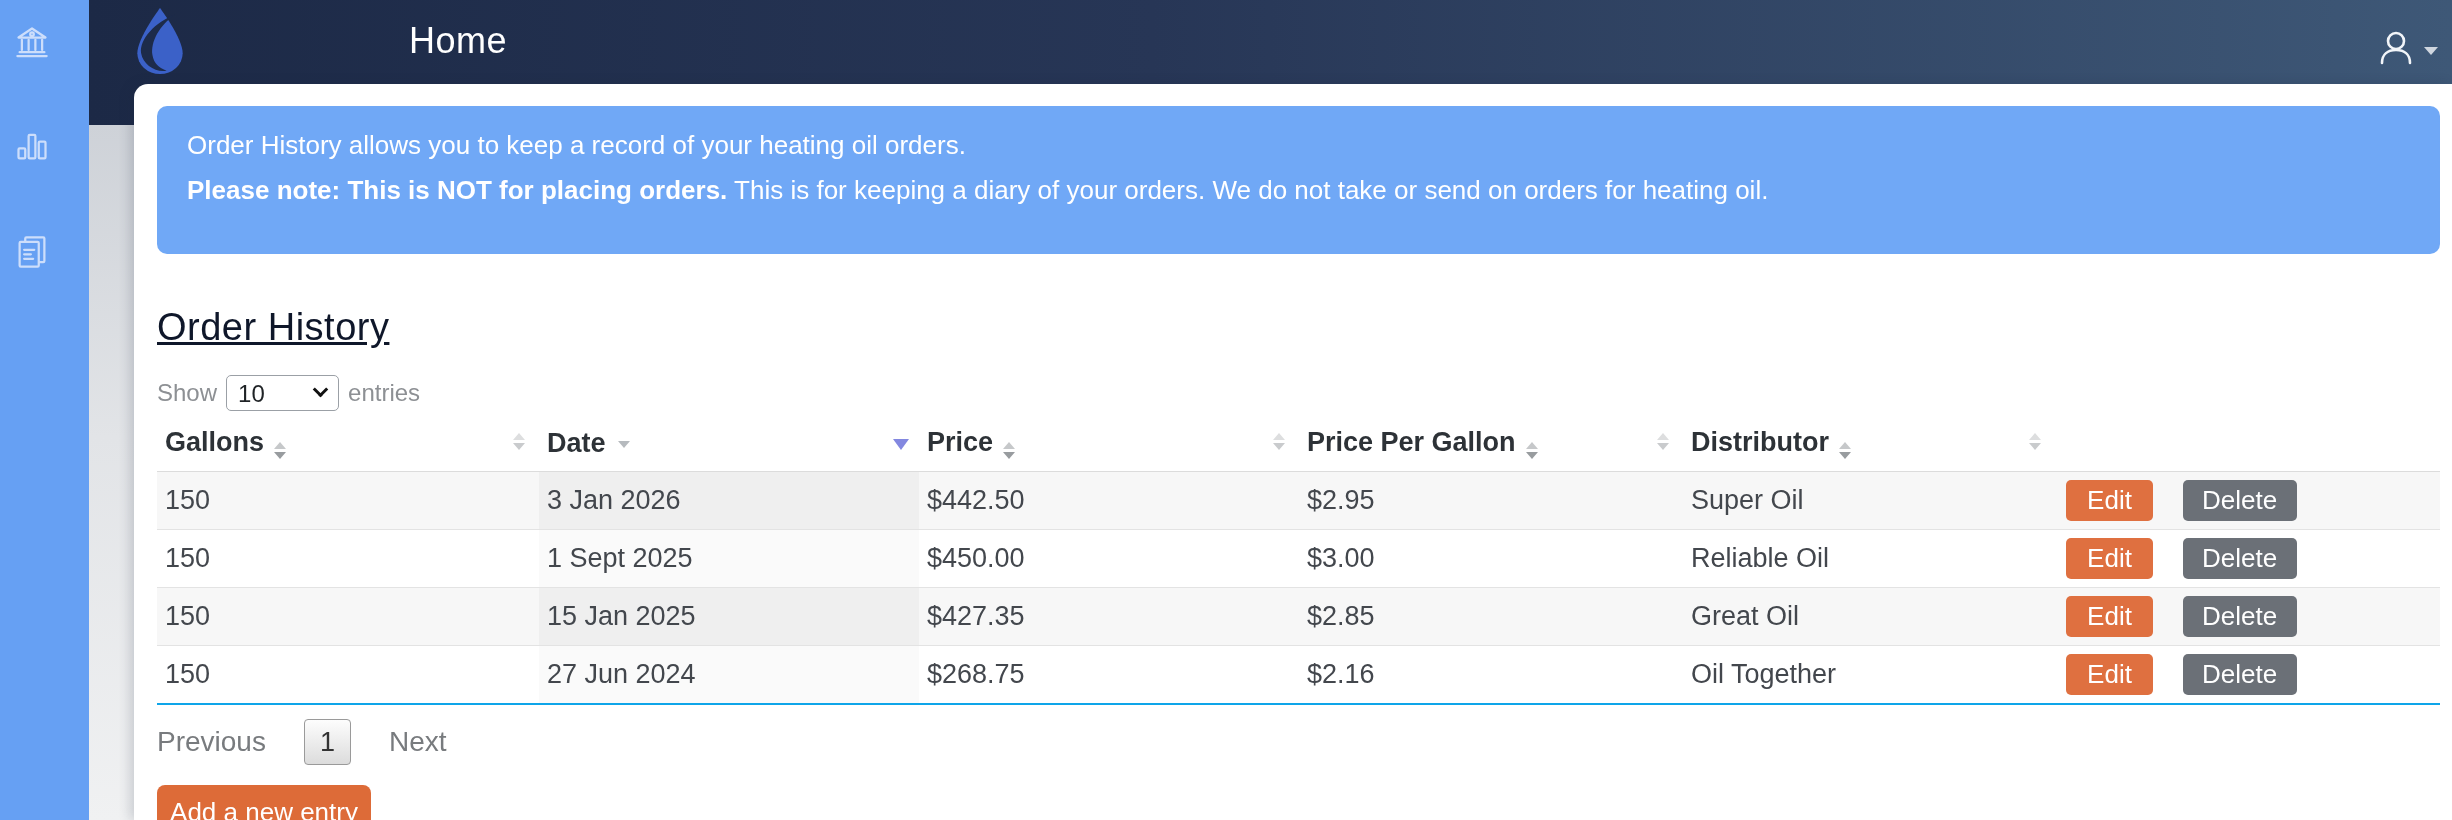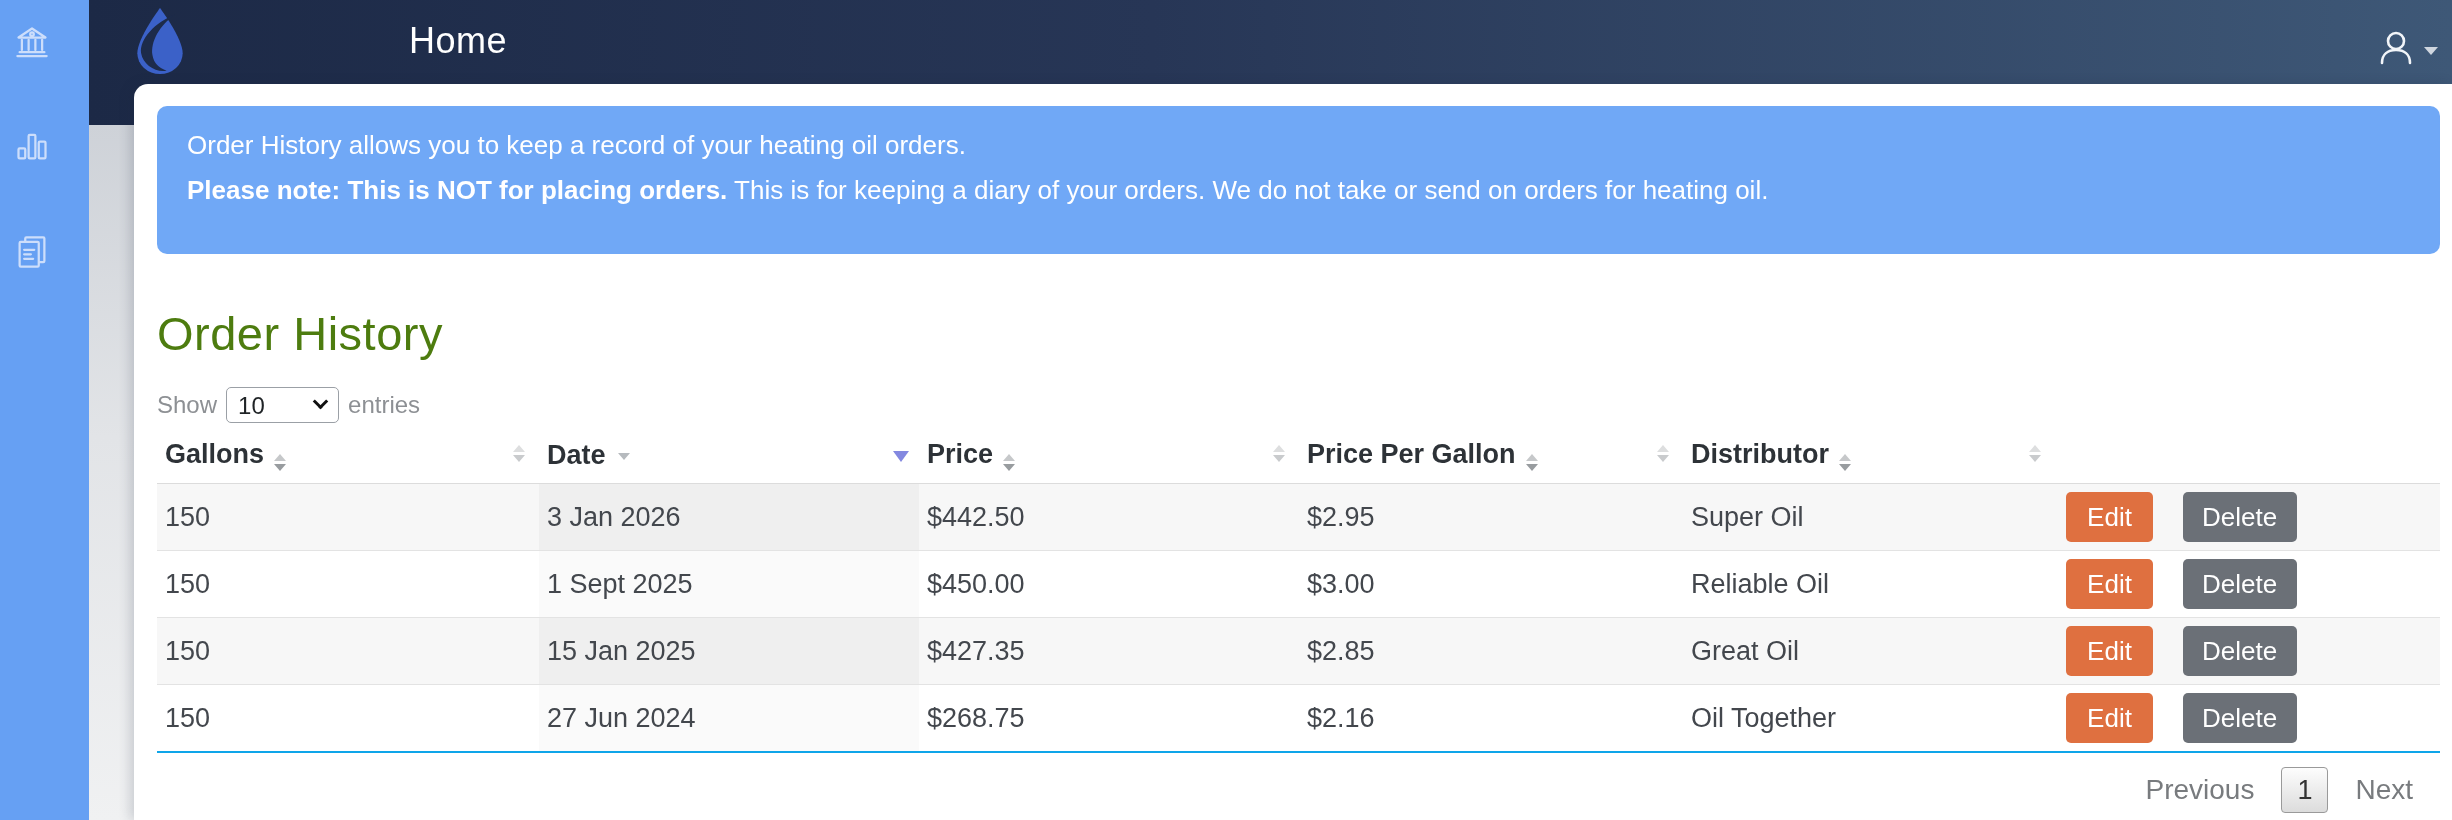--- a/index.html
+++ b/index.html
@@ -34,21 +34,21 @@
           border-radius:14px 0 0 0; box-shadow:-4px 0 12px rgba(30,40,60,.18); z-index:20;
           padding:22px 12px 0 23px; }
 
   
   .banner { background:#70a8f6; border-radius:10px; height:148px; padding:25px 30px; color:#ffffff; }
   .banner p { font-size:26px; line-height:1.15; }
   .banner .line2 { margin-top:15px; }
   .banner b { font-weight:bold; }
 
   
-  .page-title { margin-top:52px; font-size:47px; font-weight:500; color:#4d7c0f; letter-spacing:.5px; }
+  .page-title { margin-top:52px; font-size:38px; font-weight:500; color:#0f172a; letter-spacing:.5px;text-decoration:underline; }
   .controls { margin-top:26px; display:flex; align-items:center; color:#8d9094; font-size:24px; }
   .select-wrap { position:relative; margin:0 9px; }
   .select-wrap select { appearance:none; -webkit-appearance:none; width:113px; height:36px; border:1px solid #9ba0a6;
           border-radius:5px; background:#ffffff; font-size:24px; color:#1f2326; padding:0 30px 0 11px;
           font-family:"Liberation Sans", sans-serif; }
   .chev { position:absolute; right:13px; top:9px; width:11px; height:11px; border-right:3px solid #111;
           border-bottom:3px solid #111; transform:rotate(45deg); pointer-events:none; }
 
   
   table { margin-top:14px; width:2283px; border-collapse:collapse; border-bottom:2px solid #0ea5e9; table-layout:fixed; }
@@ -68,27 +68,27 @@
   .td-dark { border-top:7px solid #989c9f; }
   .tu-pale { border-bottom:7px solid #dddedf; }
   .td-pale { border-top:7px solid #c9cbcd; }
   .single-down { display:inline-block; width:0; height:0; border-left:6px solid transparent; border-right:6px solid transparent;
                  border-top:7px solid #b6babe; margin-left:12px; vertical-align:4px; }
   .edge-icon { position:absolute; right:14px; top:8px; display:flex; flex-direction:column; gap:3px; }
   .active-sort { position:absolute; right:10px; top:14px; width:0; height:0; border-left:8px solid transparent;
                  border-right:8px solid transparent; border-top:11px solid #8388e0; }
 
   .btn { display:inline-flex; align-items:center; justify-content:center; border:none; border-radius:5px;
-         color:#ffffff; font-size:26px; height:50px; cursor:pointer; font-family:"Liberation Sans", sans-serif; }
+         color:#ffffff; font-size:26px; height:41px; cursor:pointer; font-family:"Liberation Sans", sans-serif; }
   .btn-edit { width:87px; background:#df7040; margin-left:3px; }
   .btn-del  { width:114px; background:#6b7077; margin-left:22px; }
 
   
-  .pagination { width:2283px; margin-top:14px; display:flex; justify-content:flex-end; align-items:center;
-                gap:27px; padding-right:27px; font-size:28px; color:#787b7e; }
+  .pagination { width:2283px; margin-top:14px; display:flex; align-items:center;
+                gap:38px; padding-right:27px; font-size:28px; color:#787b7e; }
   .page-link { cursor:pointer; }
   .page-box { width:47px; height:46px; border:1px solid #9a9a9a; border-radius:4px;
               background:linear-gradient(180deg,#fdfdfd,#dcdcdc); color:#333; display:flex;
               align-items:center; justify-content:center; font-size:27px; cursor:pointer; }
 
   
   .btn-add { display:inline-flex; align-items:center; justify-content:center; margin-top:20px;
              width:214px; height:54px; background:#dd6b38; border:none; border-radius:8px;
              color:#fff; font-size:26px; cursor:pointer; font-family:"Liberation Sans", sans-serif; }
 </style>

